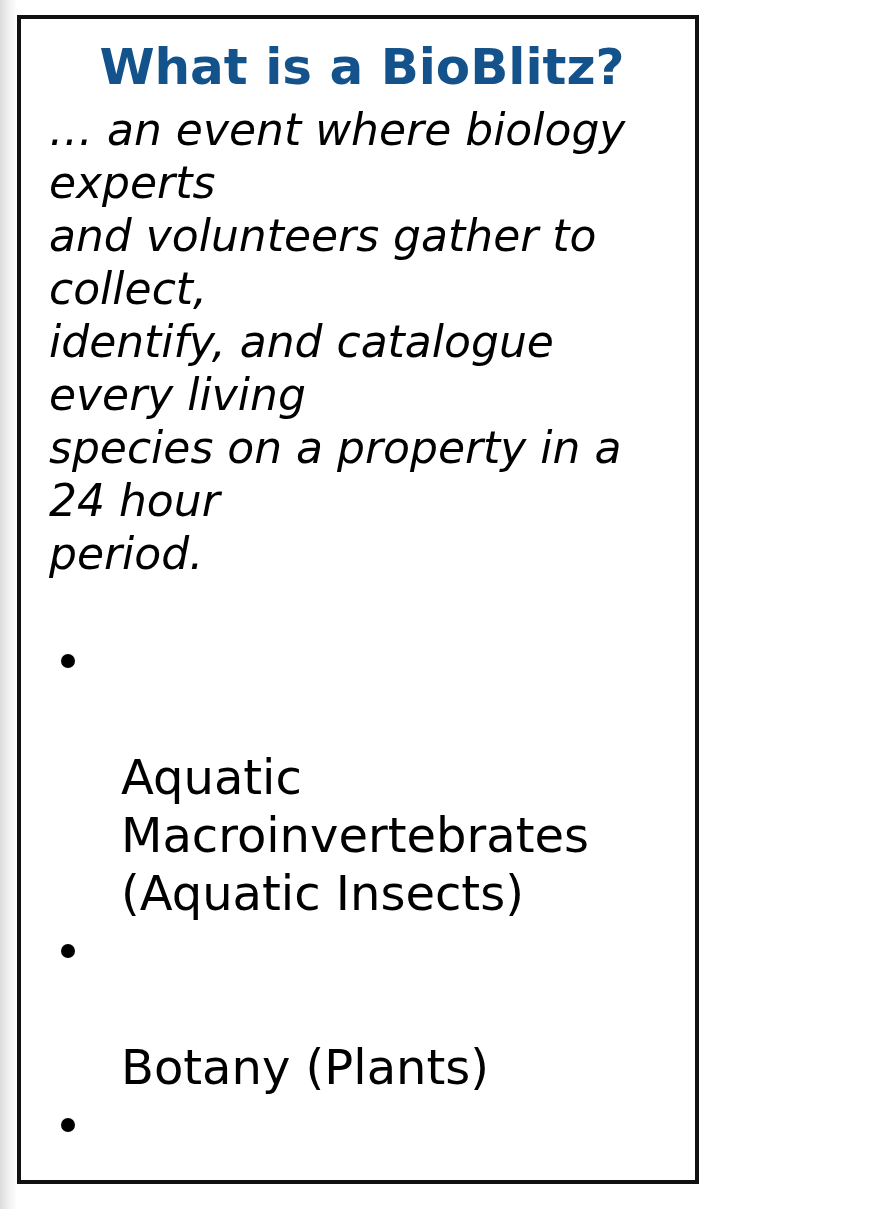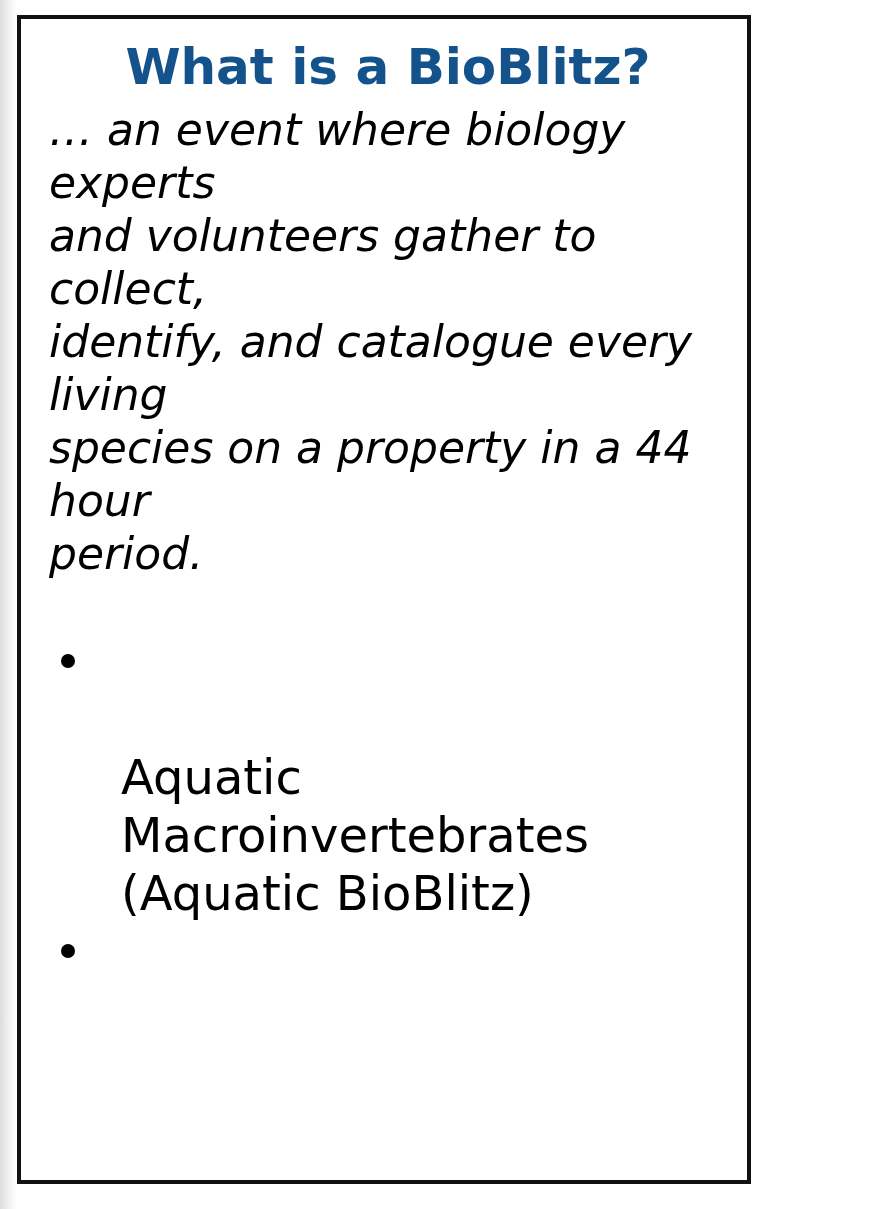--- a/index.html
+++ b/index.html
@@ -12,21 +12,21 @@
     overflow: hidden;
   }
   .edge-shade {
     position: absolute; left: 0; top: 0;
     width: 17px; height: 100%;
     background: linear-gradient(to right, #dcdcdc, #f2f2f2 55%, #ffffff);
   }
   .frame {
     position: absolute;
     left: 17px; top: 15px;
-    width: 734px; height: 1169px;
+    width: 682px; height: 1169px;
     border: 4px solid #111111;
     background: #ffffff;
     padding: 14px 20px 0 28px;
   }
   .title {
     margin: 4px 0 0 0;
     text-align: center;
     font-size: 50px;
     line-height: 60px;
     font-weight: bold;
@@ -66,29 +66,33 @@
 
 <div class="page">
   <div class="edge-shade"></div>
 
   <div class="frame">
     <h1 class="title">What is a BioBlitz?</h1>
 
     <p class="intro">… an event where biology experts
 and volunteers gather to collect,
 identify, and catalogue every living
-species on a property in a 44 hour
+species on a property in a 24 hour
 period.</p>
 
     <ul class="taxa-list">
 
     <li class="taxa-item">
         <span class="bullet-dot"></span>
         <span class="taxa-text">Aquatic Macroinvertebrates
-(Aquatic BioBlitz)</span>
+(Aquatic Insects)</span>
+      </li>
+        <li class="taxa-item">
+        <span class="bullet-dot"></span>
+        <span class="taxa-text">Botany (Plants)</span>
       </li>
         <li class="taxa-item">
         <span class="bullet-dot"></span>
         
       </li>
       </ul>
   </div>
 </div>
 
 </body></html>

